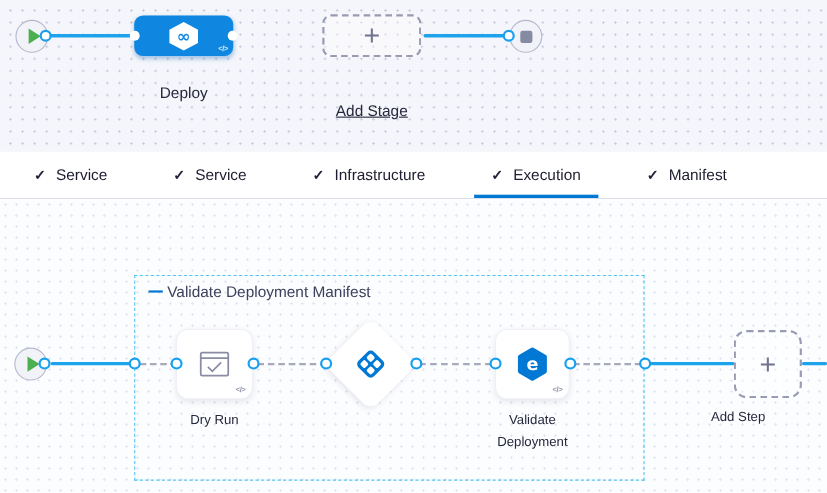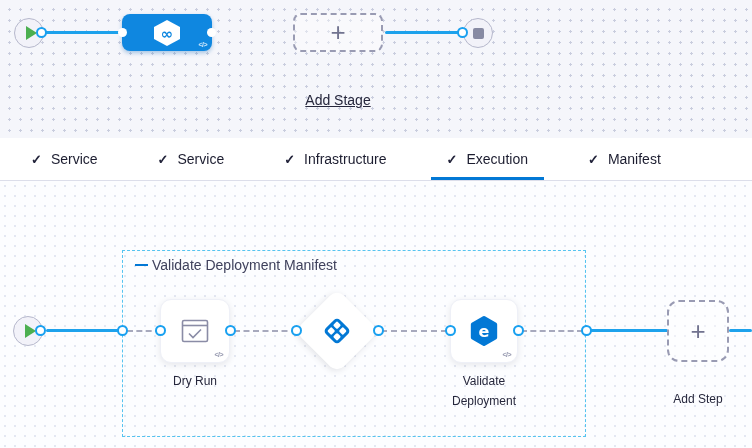--- a/index.html
+++ b/index.html
@@ -77,20 +77,21 @@
 
   <div class="deploy-node">
     <div class="wdot" style="left:-4px; top:14px;"></div>
     <div class="wdot" style="right:-4px; top:14px;"></div>
     <svg width="30" height="28" viewBox="0 0 30 28">
       <polygon points="15,1 28,8 28,20 15,27 2,20 2,8" fill="#ffffff"></polygon>
       <text x="15" y="19.5" text-anchor="middle" font-size="15" font-weight="bold" fill="#0f87e0" font-family="DejaVu Sans, sans-serif">∞</text>
     </svg>
     <span class="code-glyph" style="right:5px; bottom:3px; color:#cfe8fb;">&lt;/&gt;</span>
   </div>
+  <div class="node-label" style="left:122px; top:75px; width:90px;">Deploy</div>
 
   <div class="add-box" style="left:293px; top:13px; width:90px; height:39px;">
     <span>+</span>
   </div>
   <div class="node-label" style="left:293px; top:91px; width:90px;text-decoration:underline;">Add Stage</div>
 
   <div class="round-node" style="left:463px; top:18px;">
     <div class="stop-square"></div>
   </div>
   <div class="ring" style="left:457px; top:27px;"></div>
@@ -179,14 +180,14 @@
   </div>
   <div class="ring" style="left:445px; top:144px;"></div>
   <div class="ring" style="left:513px; top:144px;"></div>
   <div class="step-label" style="left:441px; top:190px; width:86px;">Validate Deployment</div>
 
   <div class="ring" style="left:581px; top:144px;"></div>
 
   <div class="add-box" style="left:667px; top:119px; width:62px; height:62px; border-radius:12px;">
     <span>+</span>
   </div>
-  <div class="step-label" style="left:662px; top:188px; width:72px;margin-top:20px;">Add Step</div>
+  <div class="step-label" style="left:635px; top:188px; width:72px;">Add Step</div>
 </div>
 
 </body></html>

